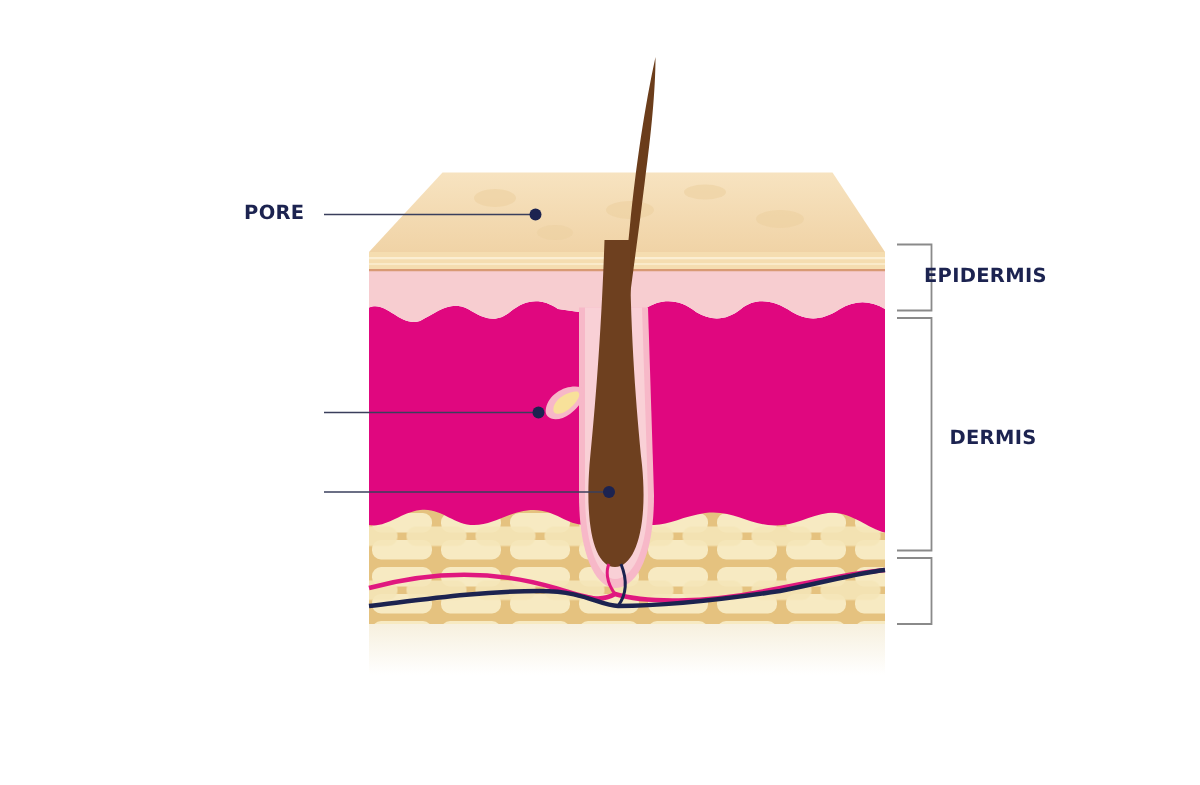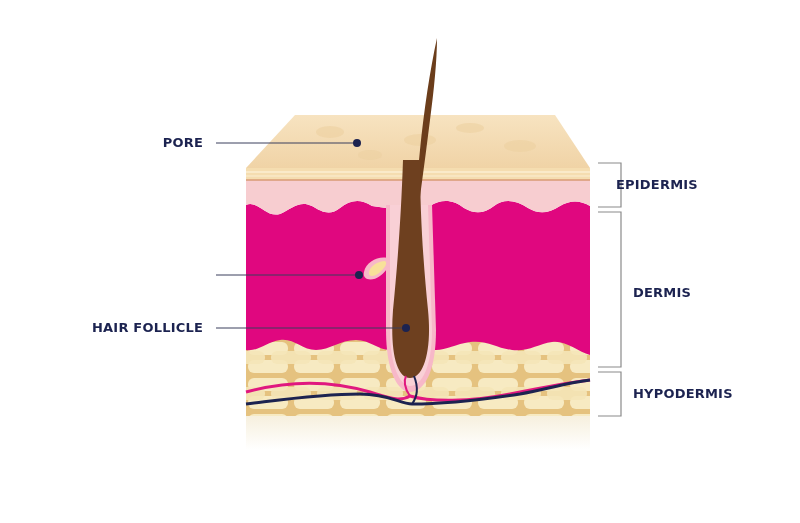--- a/index.html
+++ b/index.html
@@ -86,18 +86,16 @@
     <circle cx="359" cy="275" r="4" fill="#1c2350"></circle>
     <line x1="216" y1="328" x2="406" y2="328" stroke="#3a3f5c" stroke-width="1"></line>
     <circle cx="406" cy="328" r="4" fill="#1c2350"></circle>
 
     <path d="M598,163 L621,163 L621,207 L598,207" stroke="#8a8a8a" stroke-width="1.2" fill="none"></path>
     <path d="M598,212 L621,212 L621,367 L598,367" stroke="#8a8a8a" stroke-width="1.2" fill="none"></path>
     <path d="M598,372 L621,372 L621,416 L598,416" stroke="#8a8a8a" stroke-width="1.2" fill="none"></path>
   </svg>
 
   <div class="label left" style="right:597px; top:136px;">PORE</div>
-  <div class="label left" style="right:597px; top:321px;">HAIR FOLLICLE</div>
 
   <div class="label" style="left:616px; top:178px;">EPIDERMIS</div>
   <div class="label" style="left:633px; top:286px;">DERMIS</div>
-  <div class="label" style="left:633px; top:387px;">HYPODERMIS</div>
 </div>
 
 </body></html>

